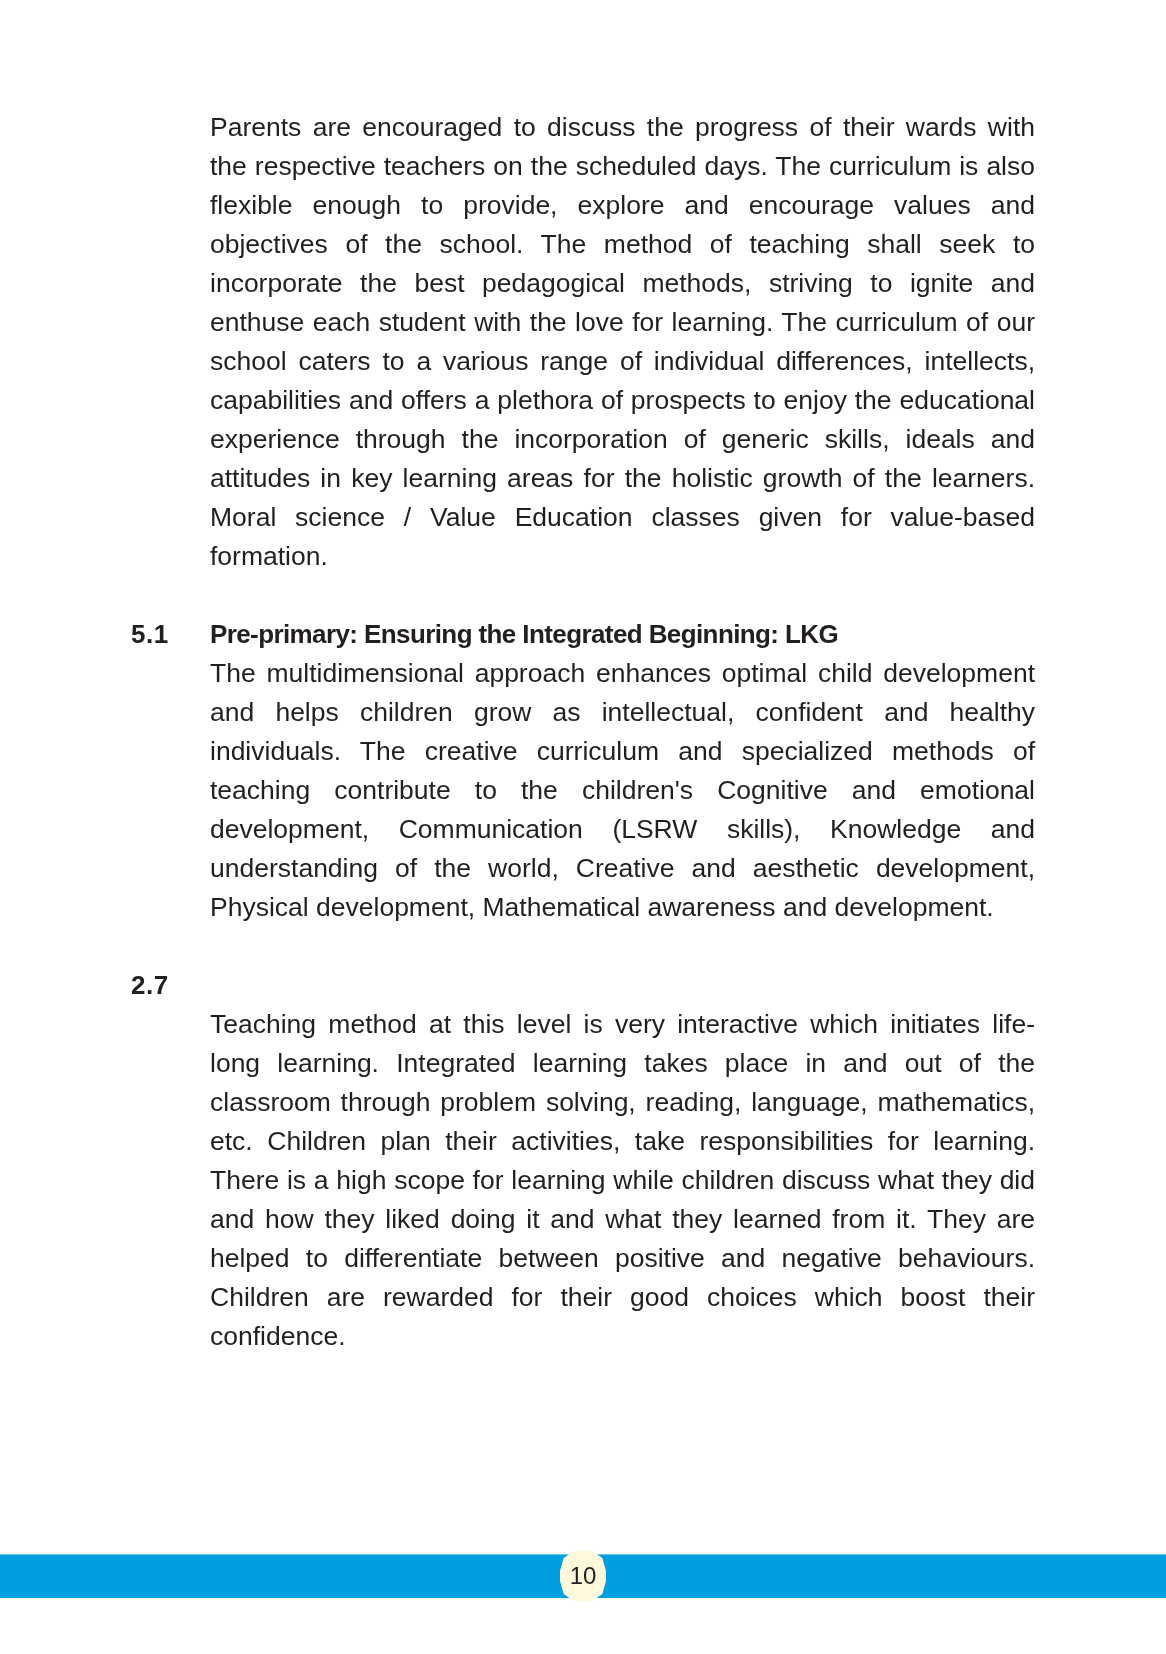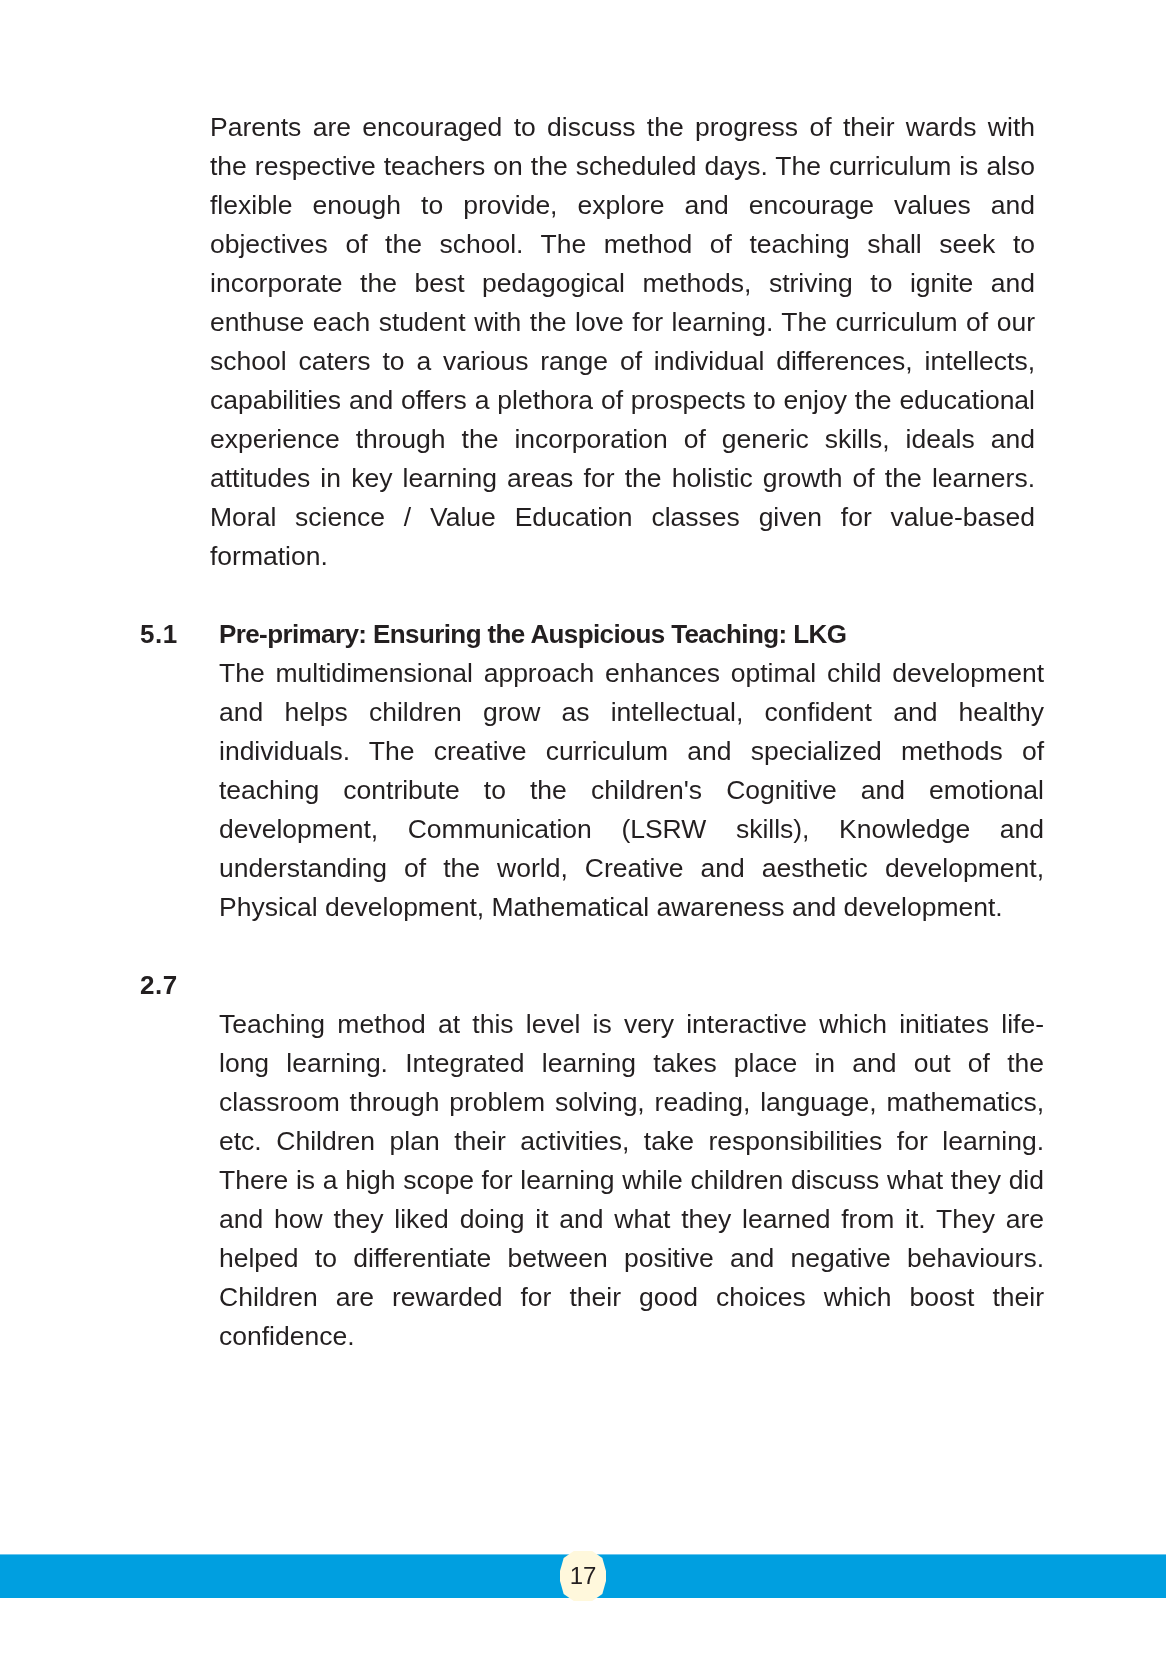--- a/index.html
+++ b/index.html
@@ -28,21 +28,20 @@
       line-height: 39px;
       text-align: justify;
       color: #231f20;
     }
     .intro {
       margin-bottom: 39px;
     }
     .section {
       position: relative;
       margin-top: 17px;
-      padding-left: 9px;
     }
     .section + .section {
       margin-top: 39px;
     }
     .section-head {
       position: relative;
       height: 39px;
       font-size: 26px;
       line-height: 39px;
       font-weight: bold;
@@ -94,29 +93,29 @@
   </style>
 </head>
 <body>
 
 <div class="page-content">
   <p class="para intro">Parents are encouraged to discuss the progress of their wards with the respective teachers on the scheduled days. The curriculum is also flexible enough to provide, explore and encourage values and objectives of the school. The method of teaching shall seek to incorporate the best pedagogical methods, striving to ignite and enthuse each student with the love for learning. The curriculum of our school caters to a various range of individual differences, intellects, capabilities and offers a plethora of prospects to enjoy the educational experience through the incorporation of generic skills, ideals and attitudes in key learning areas for the holistic growth of the learners. Moral science / Value Education classes given for value-based formation.</p>
 
   <div class="section">
     <div class="section-head">
       <span class="section-num">5.1</span>
-      <span class="section-title">Pre-primary: Ensuring the Auspicious Teaching: LKG</span>
+      <span class="section-title">Pre-primary: Ensuring the Integrated Beginning: LKG</span>
     </div>
     <p class="para">The multidimensional approach enhances optimal child development and helps children grow as intellectual, confident and healthy individuals. The creative curriculum and specialized methods of teaching contribute to the children's Cognitive and emotional development, Communication (LSRW skills), Knowledge and understanding of the world, Creative and aesthetic development, Physical development, Mathematical awareness and development.</p>
   </div>
 
   <div class="section">
     <div class="section-head">
       <span class="section-num">2.7</span>
     </div>
     <p class="para">Teaching method at this level is very interactive which initiates life-long learning. Integrated learning takes place in and out of the classroom through problem solving, reading, language, mathematics, etc. Children plan their activities, take responsibilities for learning. There is a high scope for learning while children discuss what they did and how they liked doing it and what they learned from it. They are helped to differentiate between positive and negative behaviours. Children are rewarded for their good choices which boost their confidence.</p>
   </div>
 </div>
 
 <div class="footer-band"></div>
 <div class="page-badge">
-  <span>17</span>
+  <span>10</span>
 </div>
 
 </body></html>

